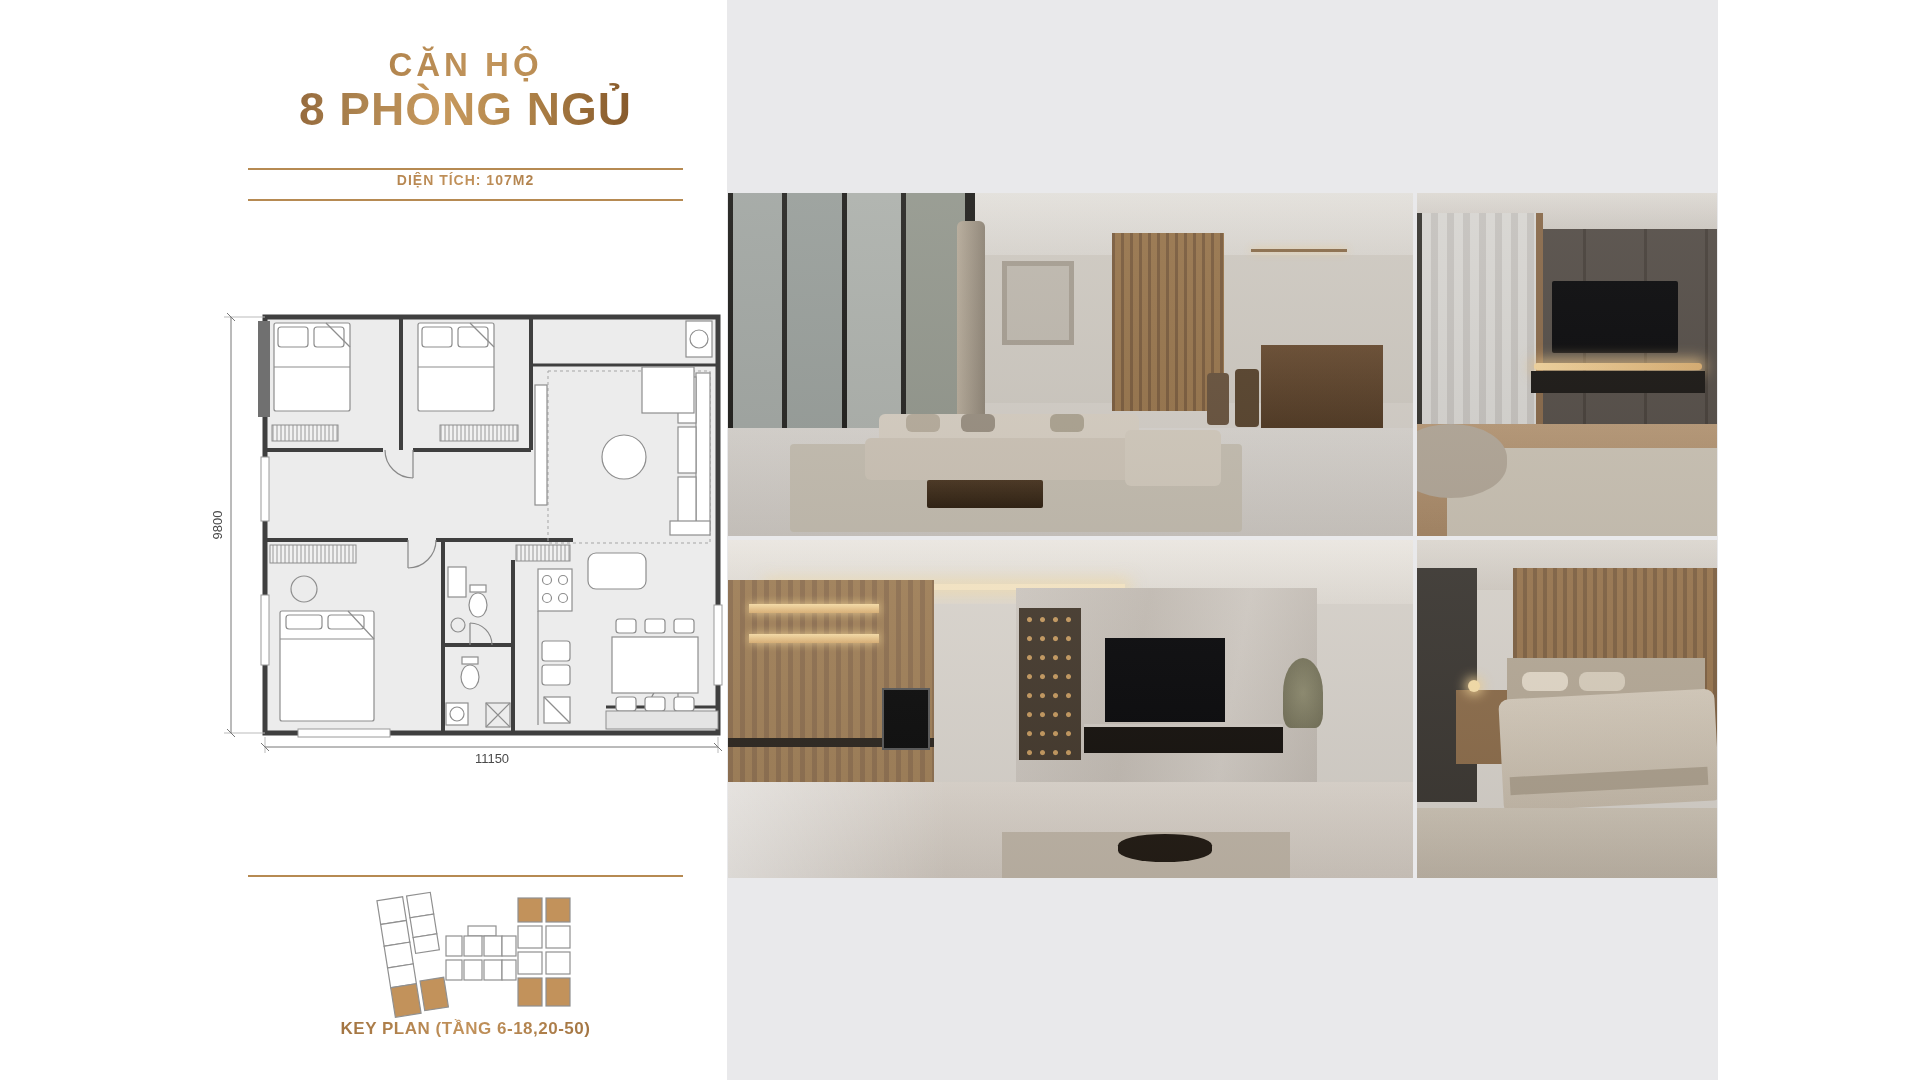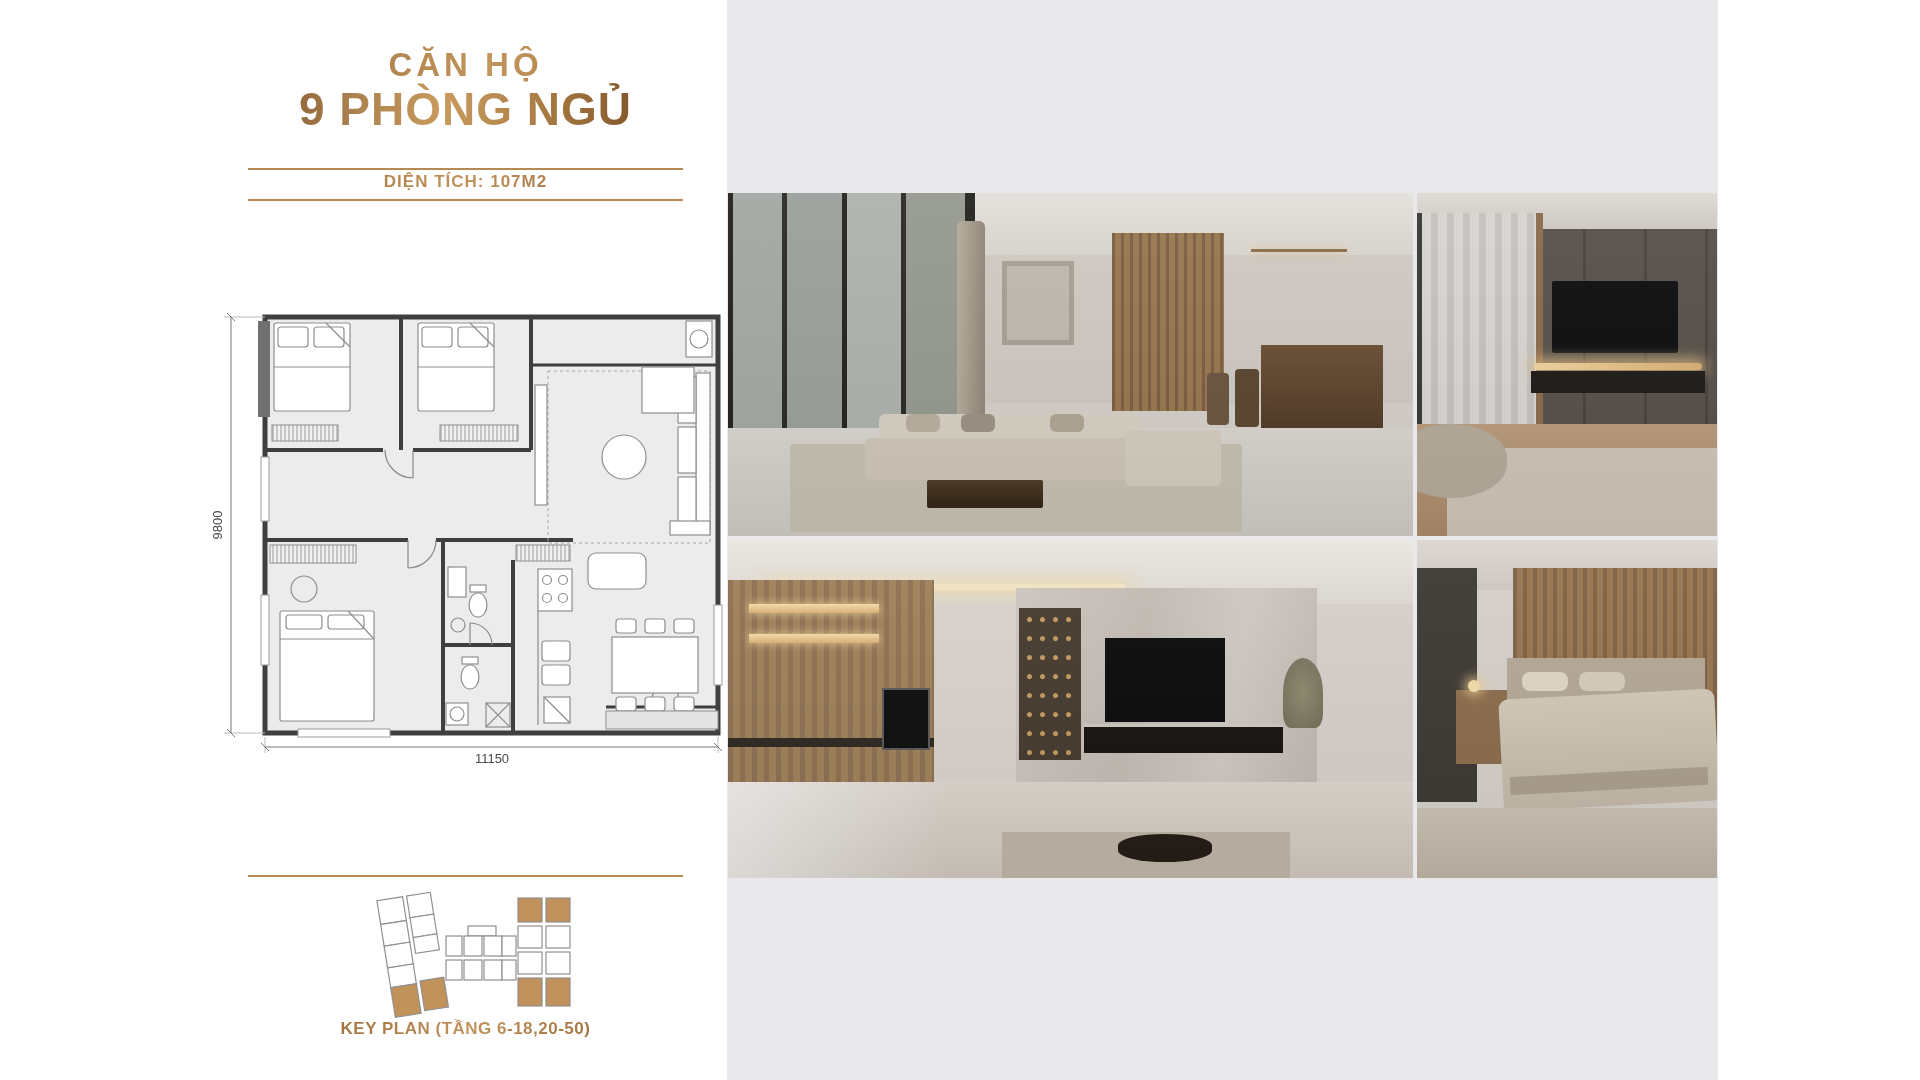--- a/index.html
+++ b/index.html
@@ -16,21 +16,21 @@
     font-size:33px;font-weight:700;letter-spacing:4px;color:#AE7F45;
     background:linear-gradient(90deg,#9c6f3a,#c2955c 55%,#a5763c);
   }
   .title2{
     left:228px;top:82px;width:475px;text-align:center;
     font-size:46px;font-weight:800;letter-spacing:1px;color:#8B5E2E;
     background:linear-gradient(90deg,#7a4b26 0%,#a87f4c 25%,#c89a5e 45%,#b08449 62%,#8b5e2e 82%,#6b4220 100%);
   }
   .area-label{
     left:248px;top:172px;width:435px;text-align:center;
-    font-size:17px;font-weight:700;letter-spacing:1px;color:#A5763C;
+    font-size:14px;font-weight:700;letter-spacing:1px;color:#A5763C;
     background:linear-gradient(90deg,#9c6b35,#c2925b 50%,#8b5e2e);
   }
   .keyplan-caption{
     left:248px;top:1019px;width:435px;text-align:center;
     font-size:17px;font-weight:700;letter-spacing:.5px;color:#A5763C;
     background:linear-gradient(90deg,#8b5e2e,#c2925b 50%,#8b5e2e);
   }
   @supports (-webkit-background-clip: text){
     .title1,.title2,.area-label,.keyplan-caption{
       -webkit-background-clip:text;background-clip:text;-webkit-text-fill-color:transparent;
@@ -140,21 +140,21 @@
   .dim{stroke:#777777;stroke-width:1;}
   .ext{stroke:#BBBBBB;stroke-width:1;}
   .win{fill:#FFFFFF;stroke:#9A9A9A;stroke-width:1;}
   .ku{fill:#FFFFFF;stroke:#909090;stroke-width:1.2;}
   .kt{fill:#C2925B;stroke:#909090;stroke-width:1.2;}
 </style>
 </head>
 <body>
 
 <div class="abs title1">CĂN HỘ</div>
-<div class="abs title2">9 PHÒNG NGỦ</div>
+<div class="abs title2">8 PHÒNG NGỦ</div>
 
 <div class="abs rule r1"></div>
 <div class="abs area-label">DIỆN TÍCH: 107M2</div>
 <div class="abs rule r2"></div>
 
 <svg class="abs" style="left:208px;top:305px;" width="515" height="462" viewBox="0 0 515 462">
   <defs>
     <pattern id="vh" width="4" height="4" patternUnits="userSpaceOnUse">
       <rect width="4" height="4" fill="#F2F2F2"></rect>
       <line x1="1" y1="0" x2="1" y2="4" stroke="#8E8E8E" stroke-width="0.9"></line>

